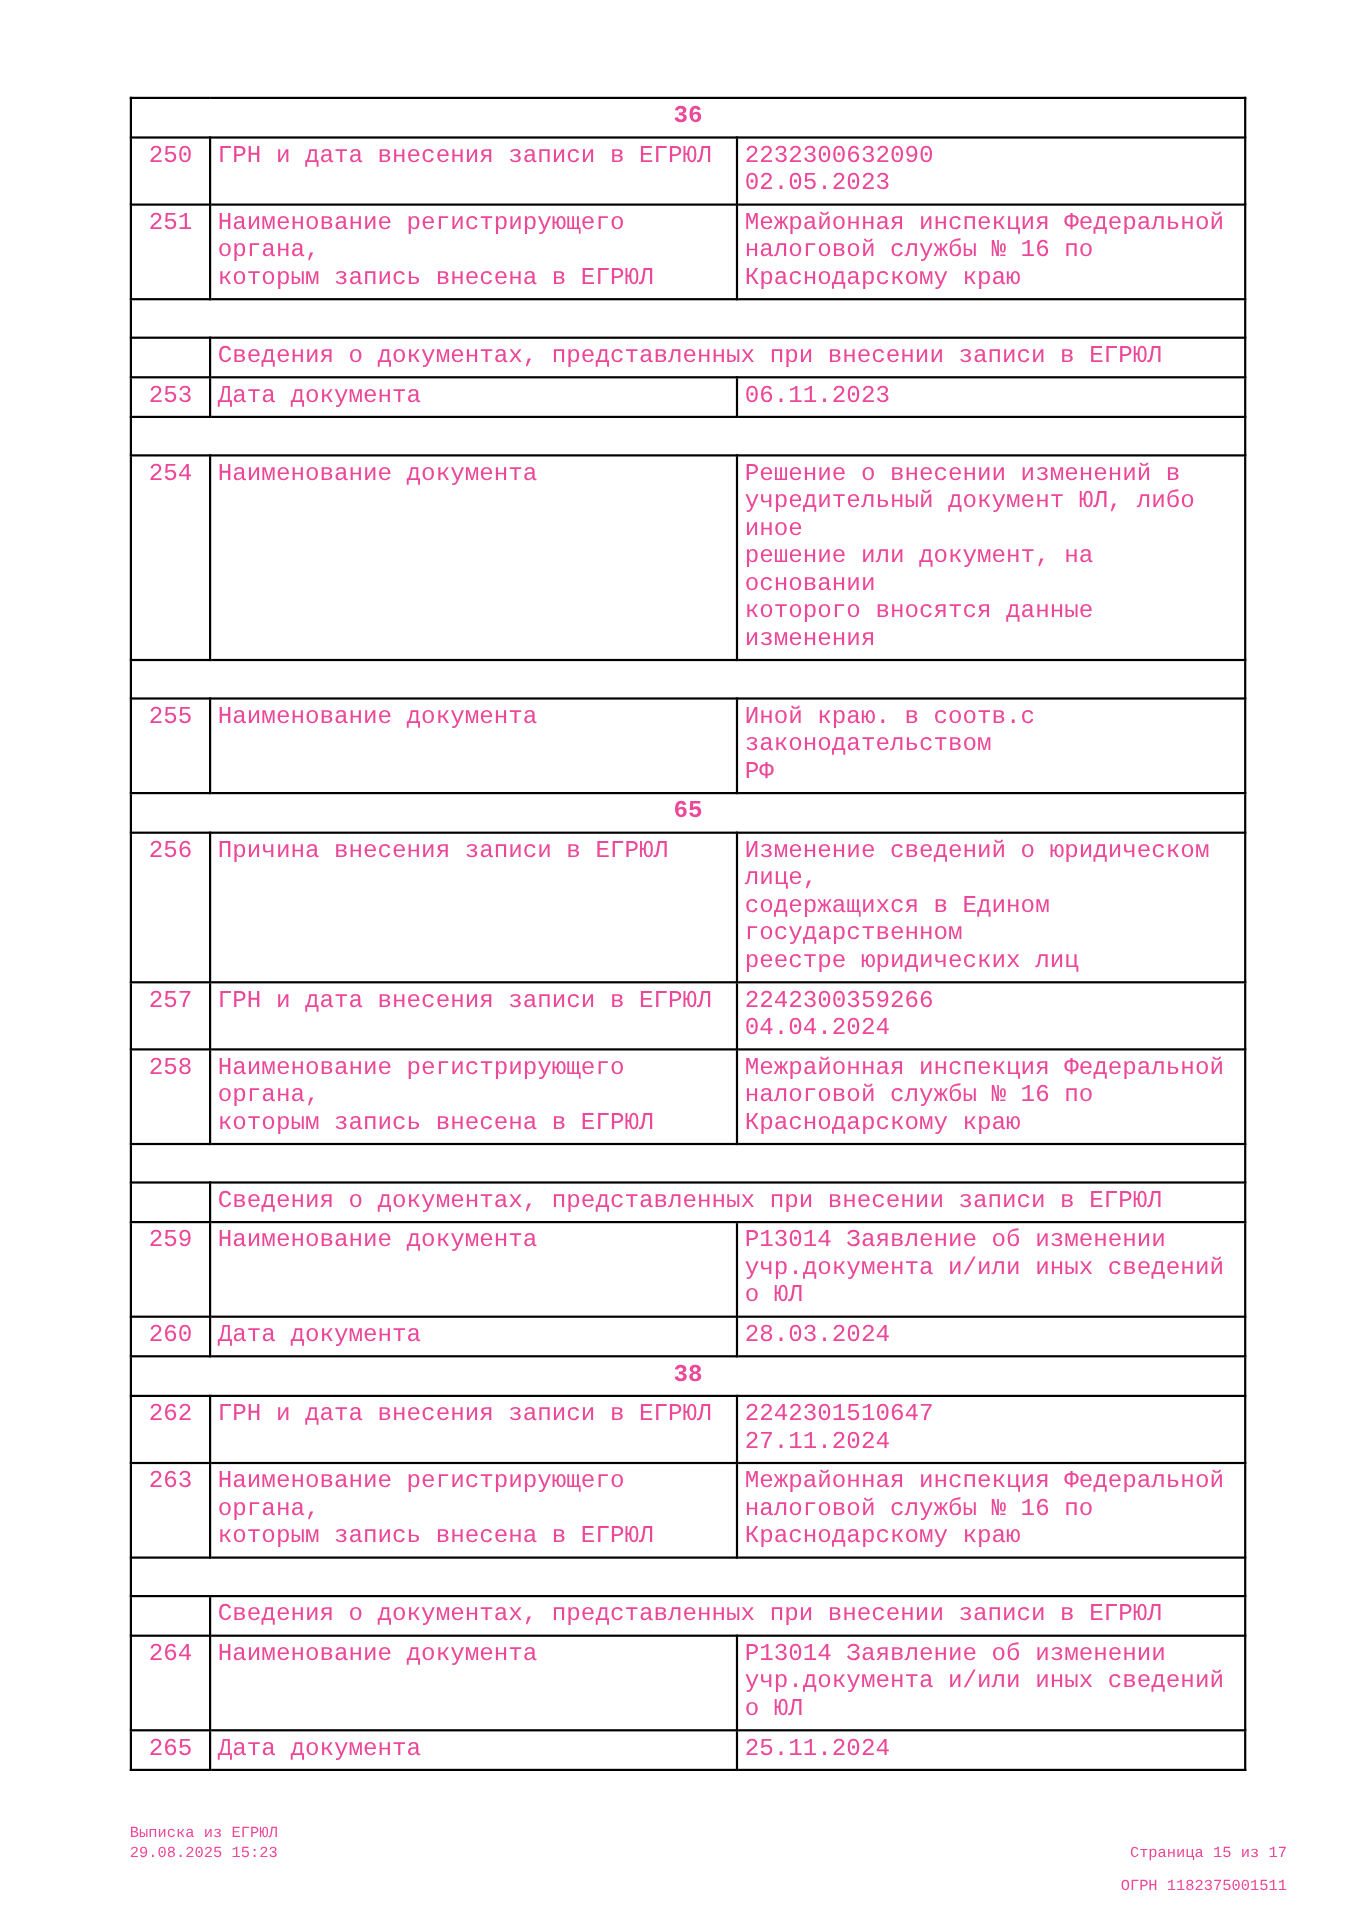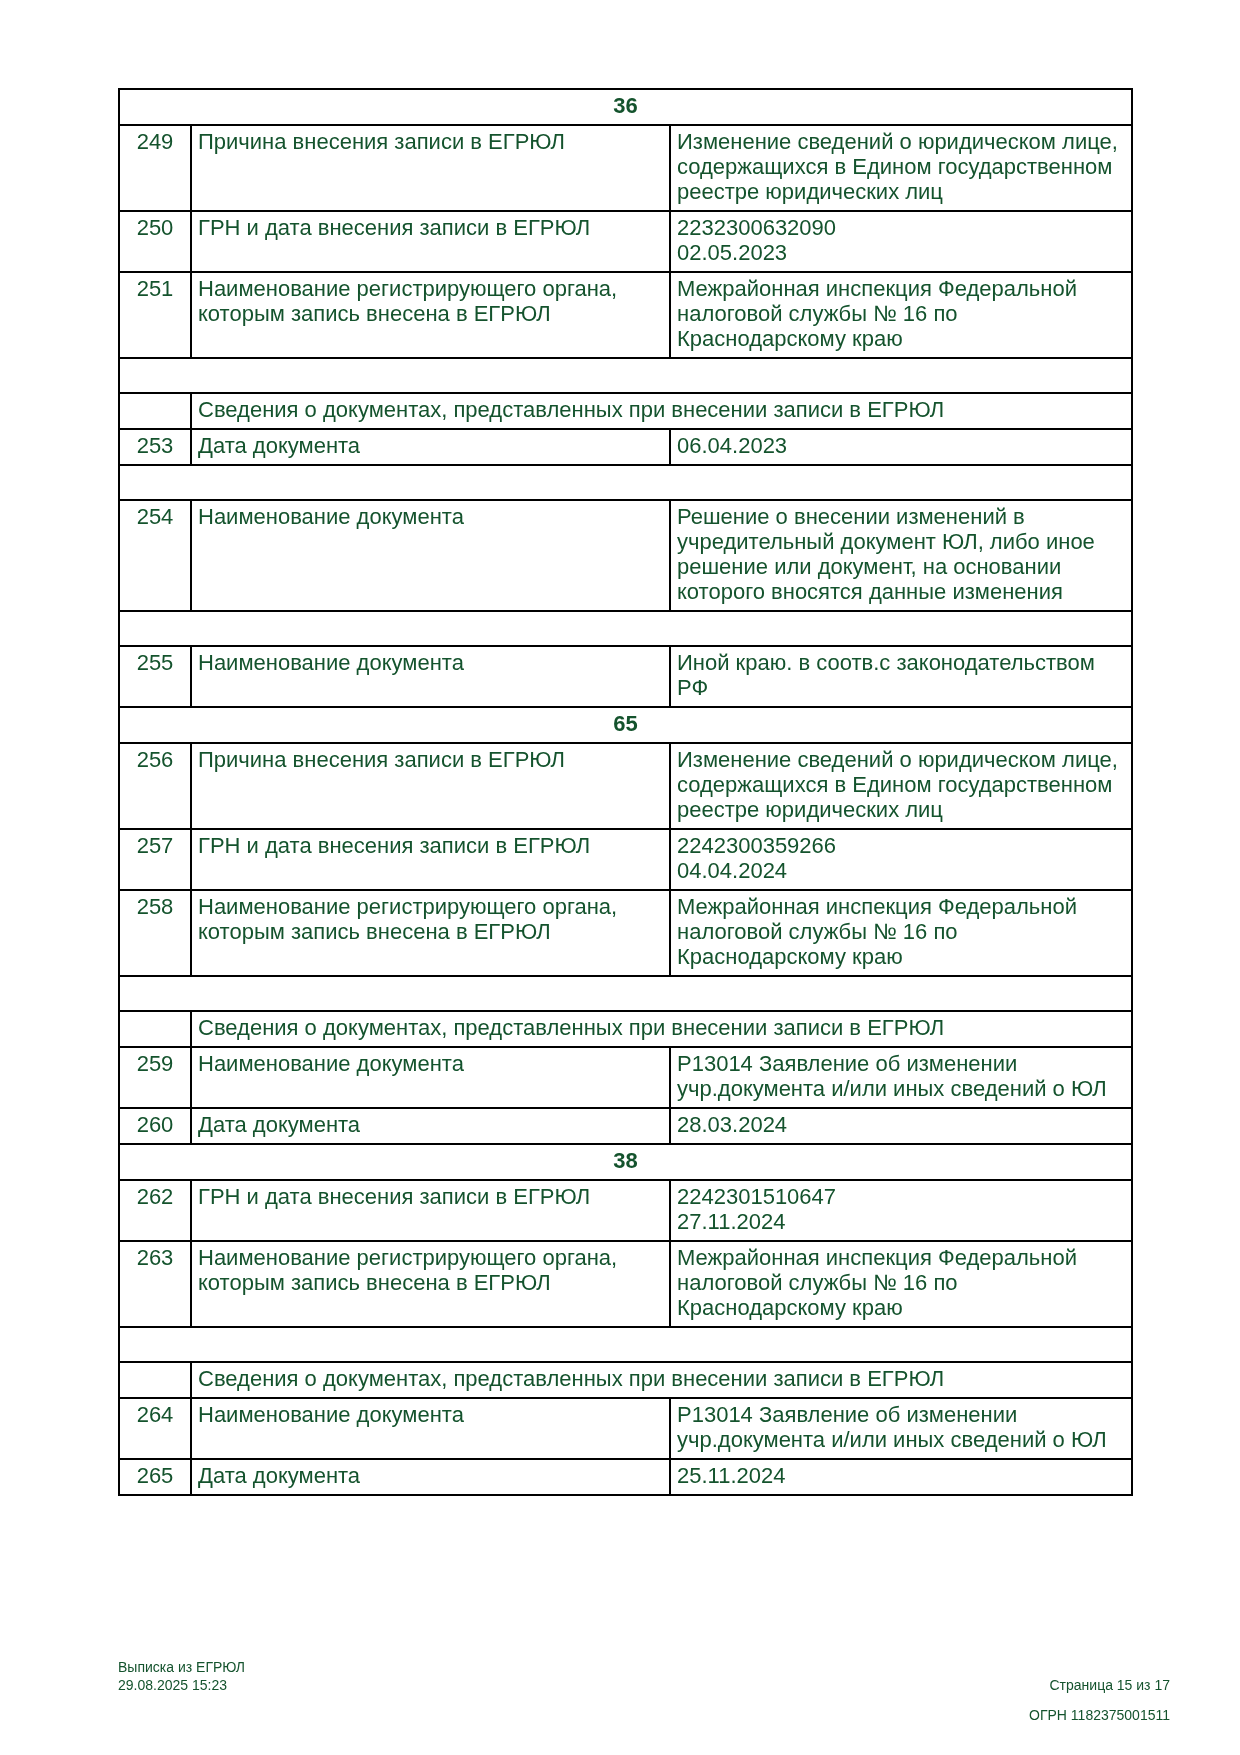--- a/index.html
+++ b/index.html
@@ -5,22 +5,22 @@
   html, body {
     margin: 0;
     padding: 0;
     background: #ffffff;
   }
   .page {
     position: relative;
     width: 1240px;
     height: 1755px;
     background: #ffffff;
-    color: #14532d;
-    font-family: Liberation Sans, sans-serif;
+    color: #ec4899;
+    font-family: Liberation Mono, monospace;
     overflow: hidden;
   }
   .table-wrap {
     position: absolute;
     left: 118px;
     top: 88px;
   }
   table.egrul {
     border-collapse: collapse;
     table-layout: fixed;
@@ -90,27 +90,20 @@
       <colgroup>
         <col style="width:72px">
         <col style="width:479px">
         <col style="width:462px">
       </colgroup>
       <tbody id="table-body">
           <tr>
             <td class="cell-section" colspan="3">36</td>
           </tr>
           <tr>
-            <td class="cell-num">249</td>
-            <td class="cell-label">Причина внесения записи в ЕГРЮЛ</td>
-            <td class="cell-value">Изменение сведений о юридическом лице,
-содержащихся в Едином государственном
-реестре юридических лиц</td>
-          </tr>
-          <tr>
             <td class="cell-num">250</td>
             <td class="cell-label">ГРН и дата внесения записи в ЕГРЮЛ</td>
             <td class="cell-value">2232300632090
 02.05.2023</td>
           </tr>
           <tr>
             <td class="cell-num">251</td>
             <td class="cell-label">Наименование регистрирующего органа,
 которым запись внесена в ЕГРЮЛ</td>
             <td class="cell-value">Межрайонная инспекция Федеральной
@@ -120,21 +113,21 @@
           <tr>
             <td class="cell-spacer" colspan="3"></td>
           </tr>
           <tr>
             <td class="cell-num"></td>
             <td class="cell-subheader" colspan="2">Сведения о документах, представленных при внесении записи в ЕГРЮЛ</td>
           </tr>
           <tr>
             <td class="cell-num">253</td>
             <td class="cell-label">Дата документа</td>
-            <td class="cell-value">06.04.2023</td>
+            <td class="cell-value">06.11.2023</td>
           </tr>
           <tr>
             <td class="cell-spacer" colspan="3"></td>
           </tr>
           <tr>
             <td class="cell-num">254</td>
             <td class="cell-label">Наименование документа</td>
             <td class="cell-value">Решение о внесении изменений в
 учредительный документ ЮЛ, либо иное
 решение или документ, на основании

